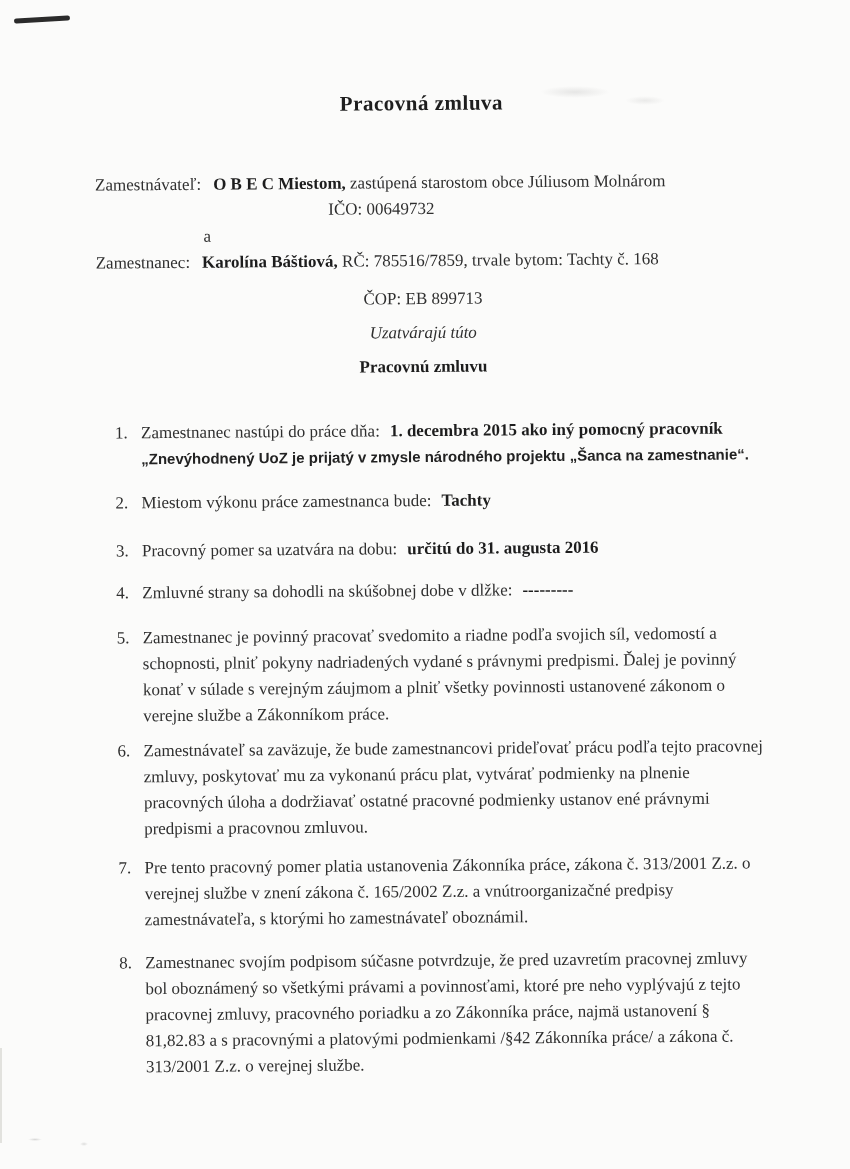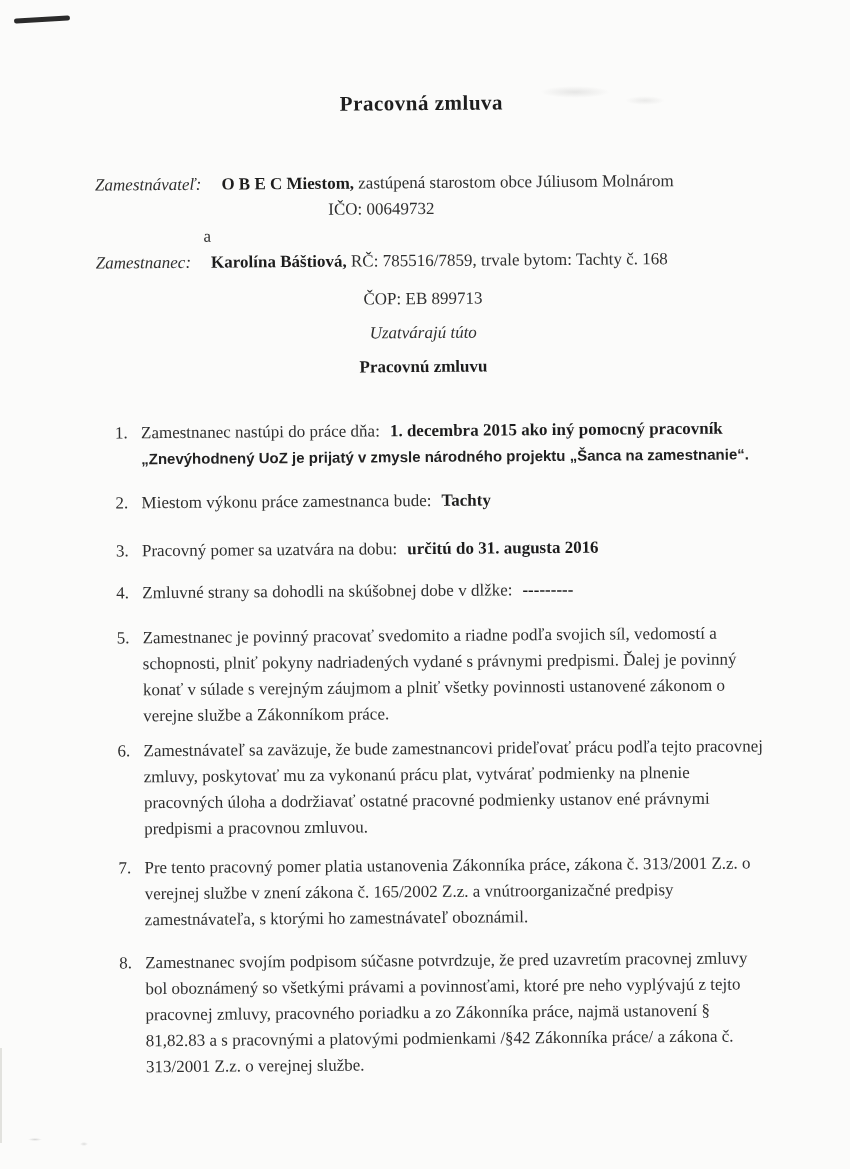--- a/index.html
+++ b/index.html
@@ -23,21 +23,21 @@
   .speck-2 { position:absolute; left:80px; top:1142px; width:8px; height:4px;
     background:radial-gradient(ellipse, rgba(110,110,110,.22), transparent 70%); }
 
   .content { position:absolute; left:14px; top:0; width:820px;
     transform:rotate(-0.45deg); transform-origin:50% 40%; }
 
   .doc-title { margin-top:90px; text-align:center; font-weight:bold;
     font-size:21px; letter-spacing:.5px; color:#1e1e1e; }
 
   .row-employer { margin-top:54px; padding-left:83px; }
-  .party-label { font-style:italic; margin-right:20px; }
+  .party-label { margin-right:12px; }
   .party-name { font-weight:bold; color:#1d1d1d; }
   .row-ico { margin-left:316px; }
   .row-a { margin-left:191px; }
   .row-employee { padding-left:83px; }
   .row-cop { margin-top:12px; text-align:center; }
   .row-preamble { margin-top:8px; text-align:center; font-style:italic; }
   .row-subtitle { margin-top:8px; text-align:center; font-weight:bold; color:#1d1d1d; }
 
   .clauses { margin-top:38px; list-style:none; }
   .clause { display:flex; margin-left:101px; width:650px; }

